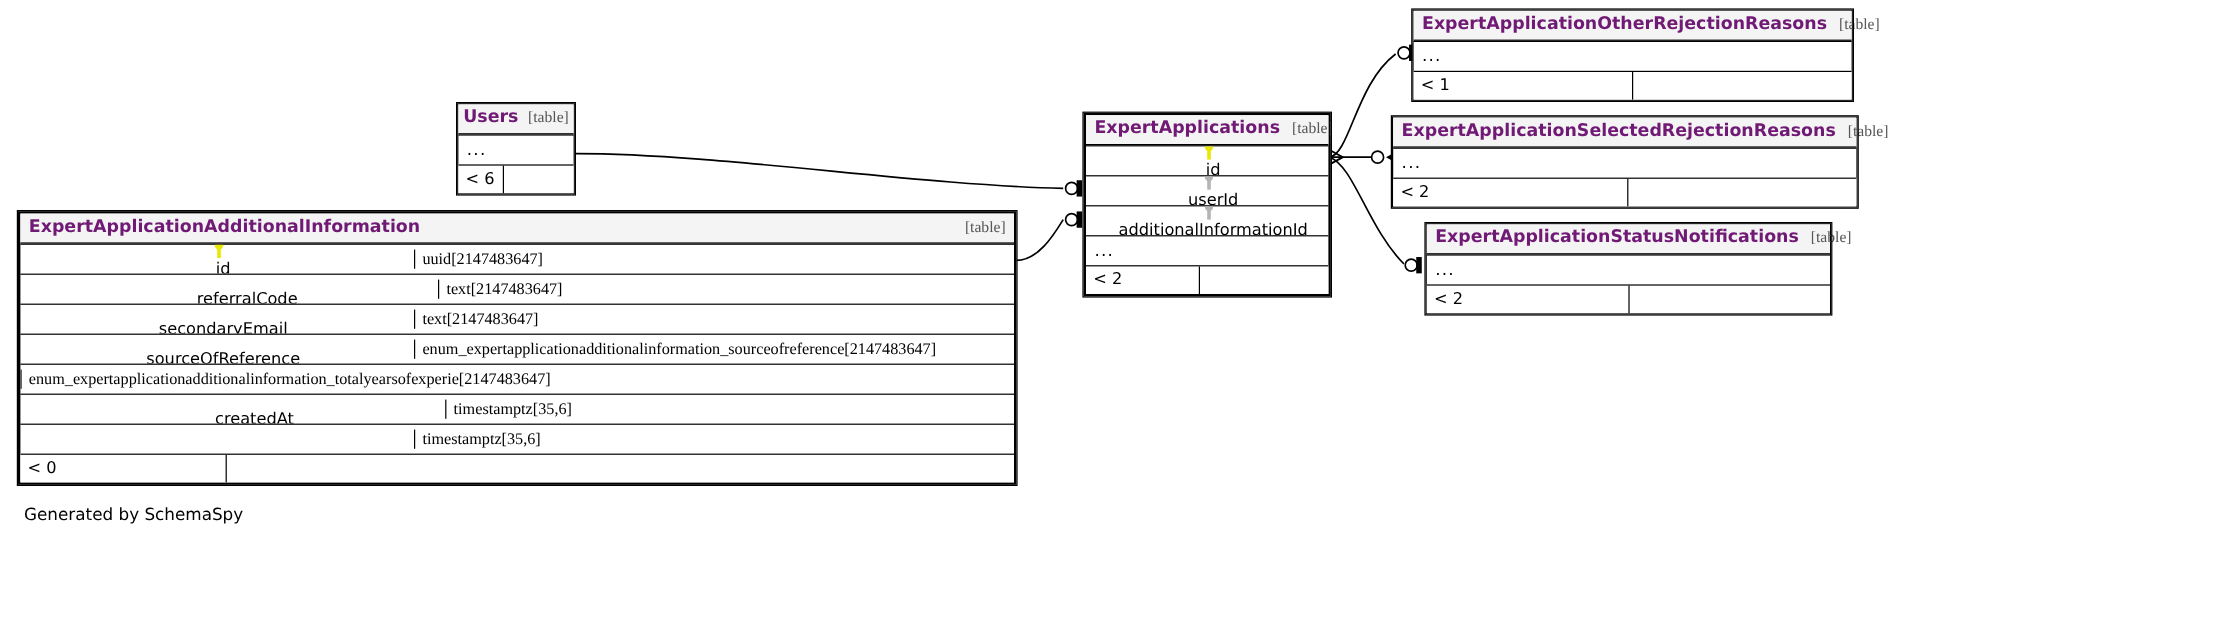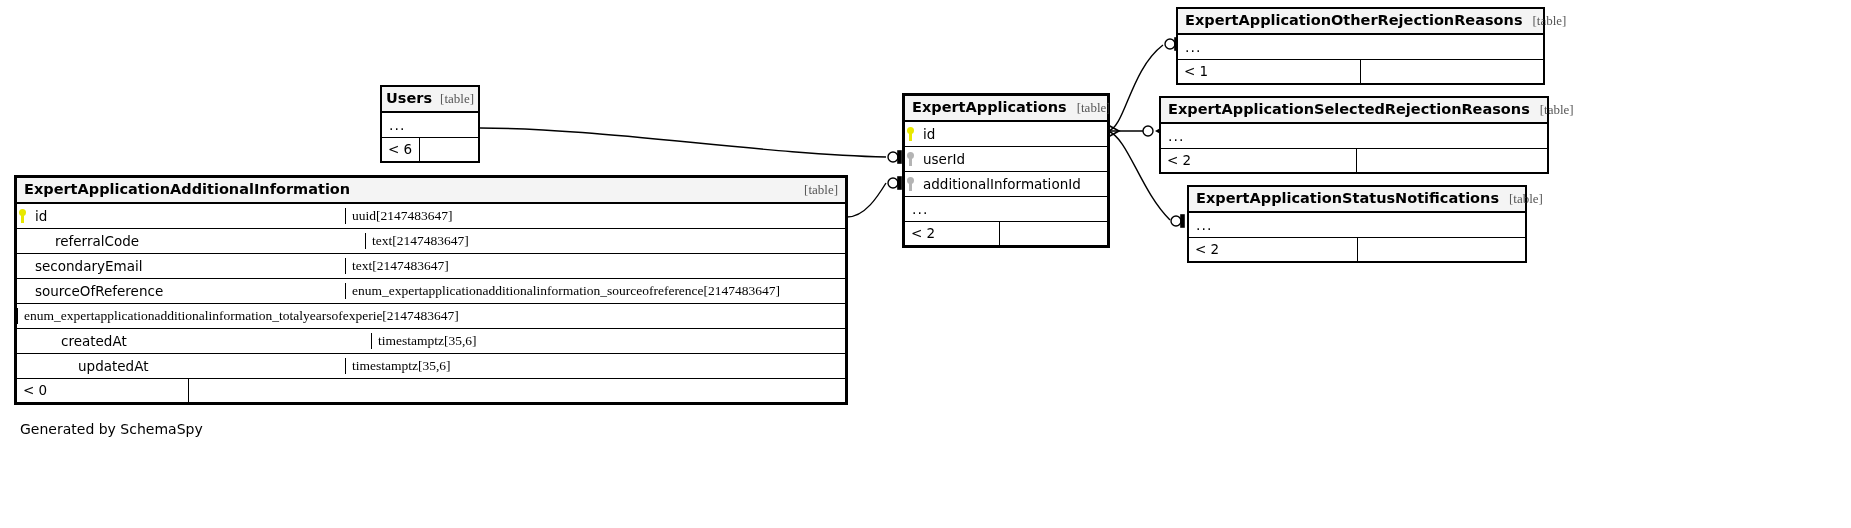--- a/index.html
+++ b/index.html
@@ -47,21 +47,21 @@
     padding: 3px 7px 4px 7px;
     display: flex;
     align-items: baseline;
     justify-content: space-between;
     white-space: nowrap;
     line-height: 1.15;
   }
   .node-title .tname {
     font-weight: bold;
     font-size: 14.5px;
-    color: #000000;
+    color: #701a75;
   }
   .node-title .ttag {
     font-size: 13px;
     color: #555555;
     padding-left: 10px;
     font-family: Liberation Serif, serif;
   }
   .node-title.center-tag {
     justify-content: center;
   }
@@ -77,22 +77,23 @@
     height: 25px;
     font-size: 13.5px;
     white-space: nowrap;
     overflow: hidden;
   }
   .row:first-child { border-top: none; }
   .cell-name {
     box-sizing: border-box;
     display: flex;
     align-items: center;
-    padding-left: 0;
-    overflow: hidden;
+    padding-left: 10px;
+    overflow: hidden;
+    flex-direction: column;
   }
   .cell-type {
     box-sizing: border-box;
     border-left: 1px solid #000000;
     padding-left: 6px;
     flex: 1 1 auto;
     overflow: hidden;
     text-overflow: clip;
     font-family: Liberation Serif, serif;
   }

